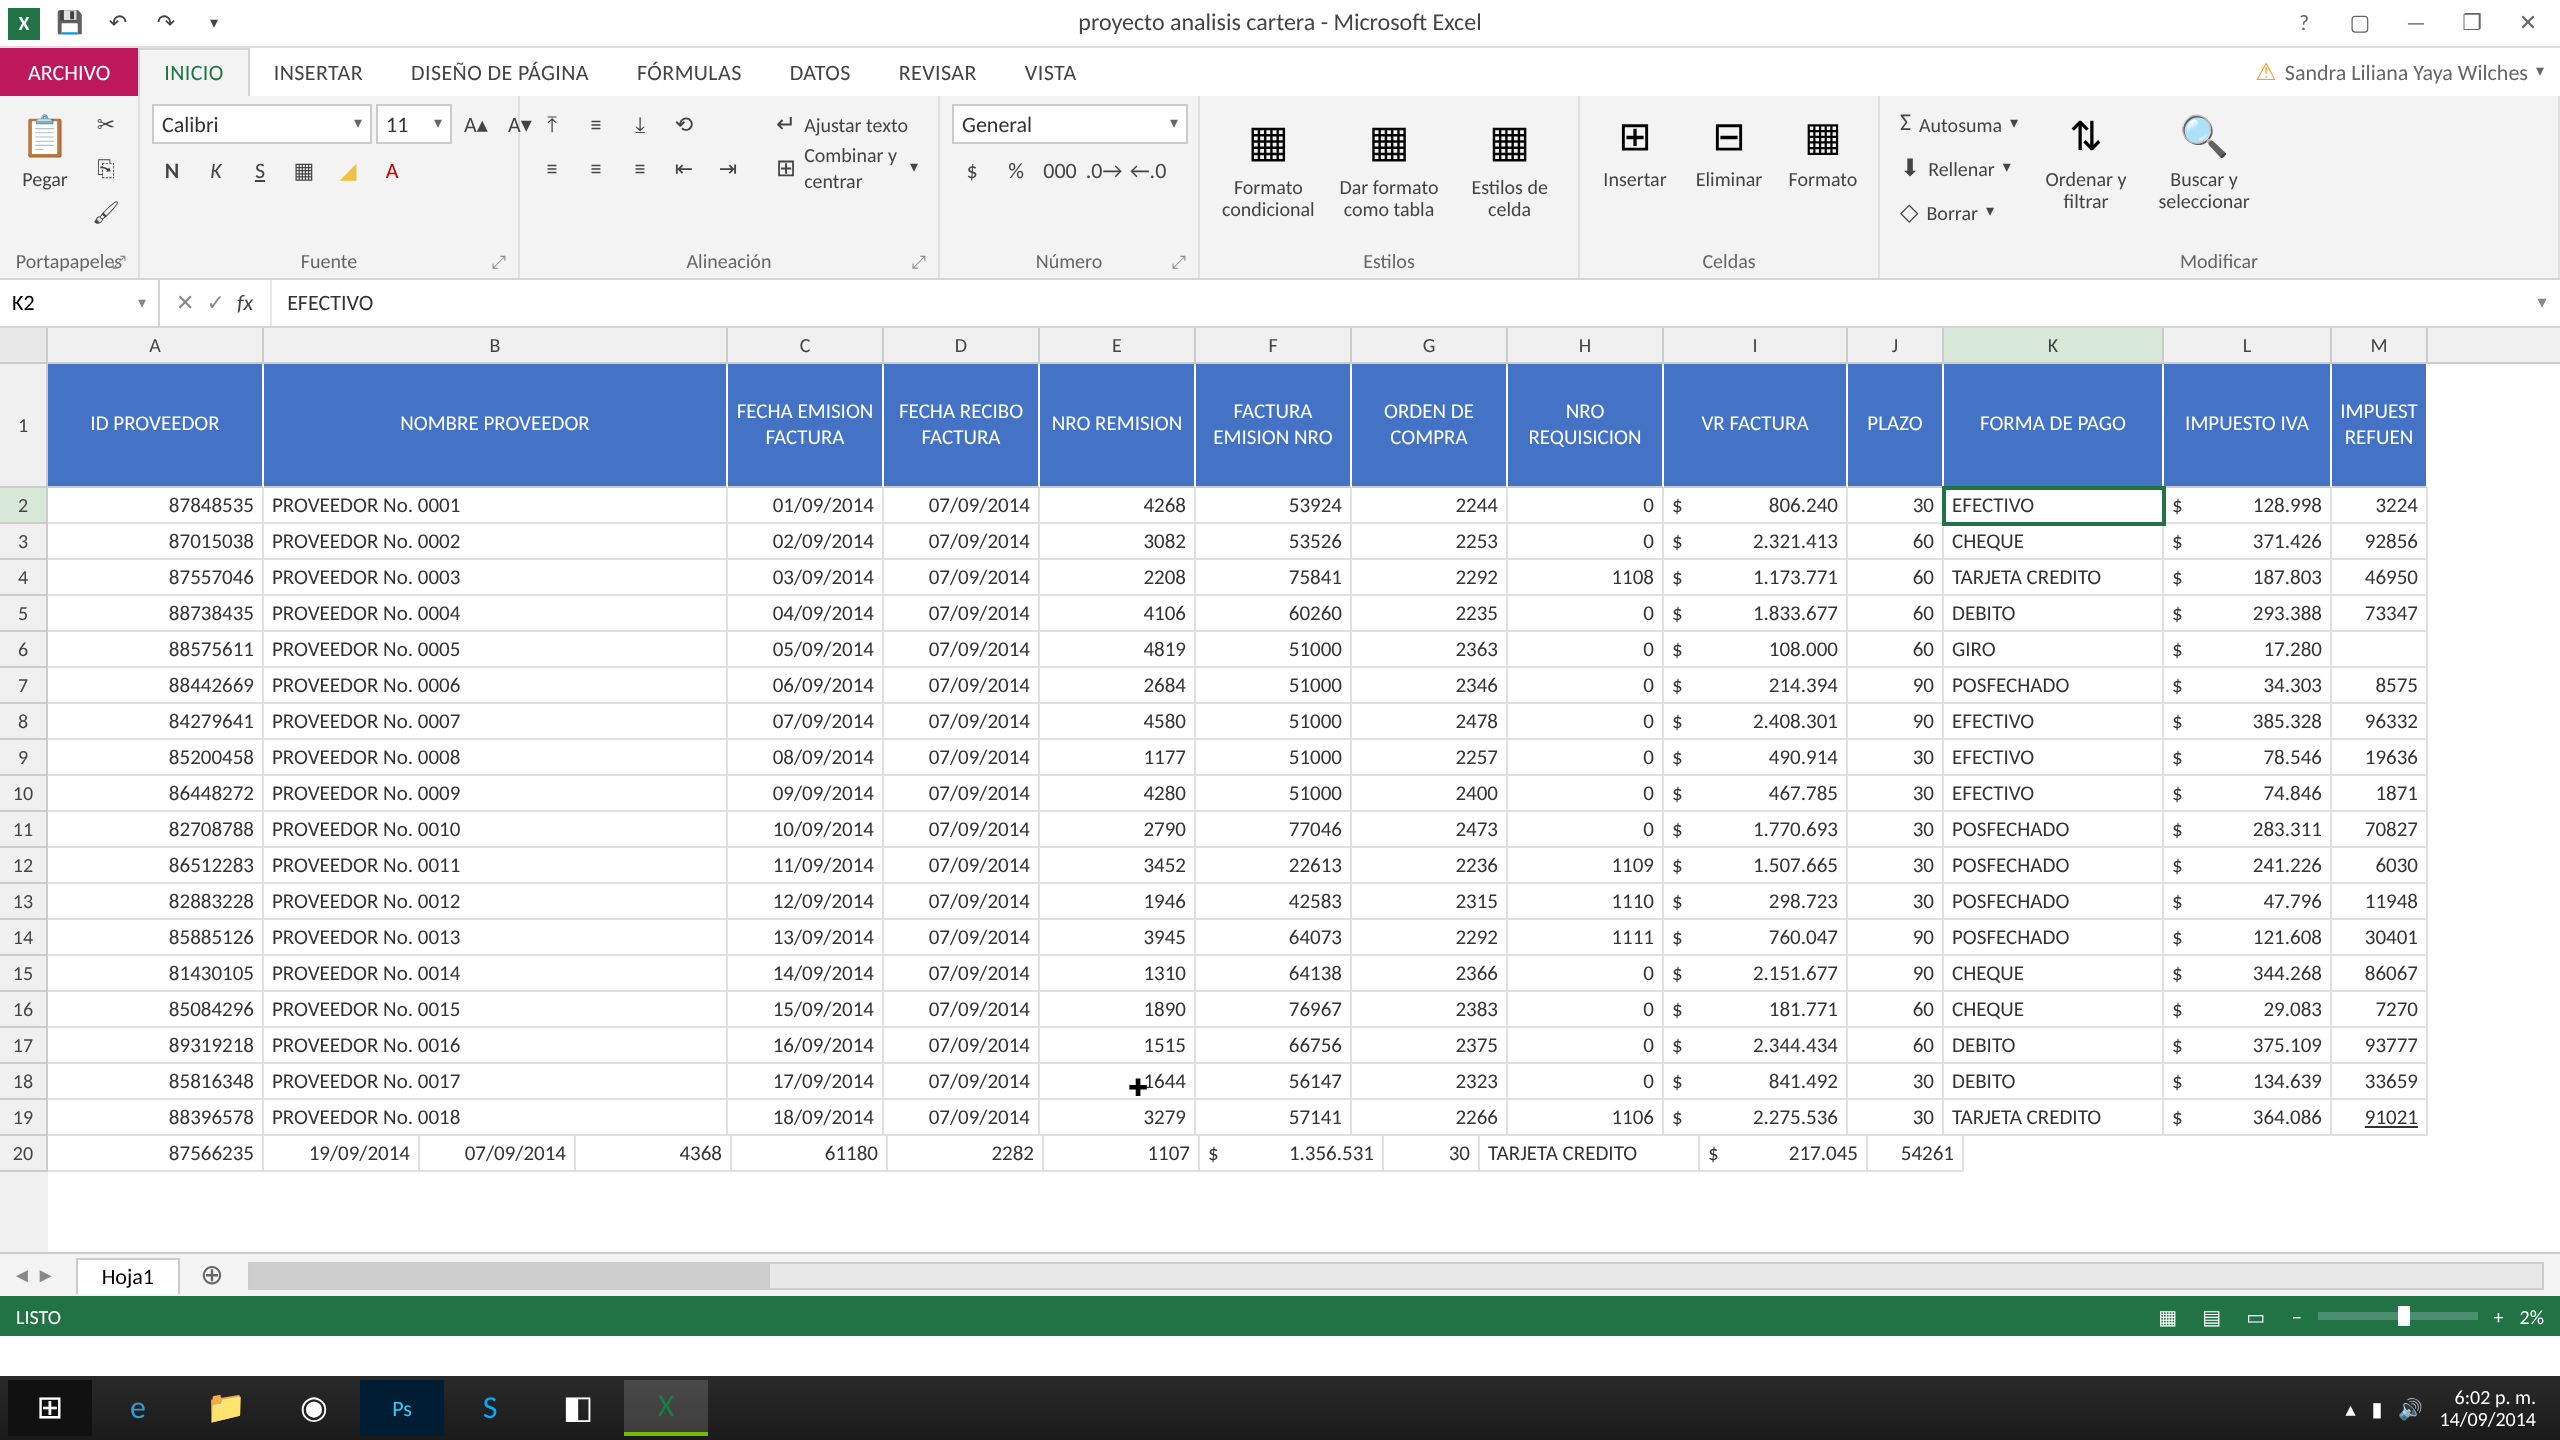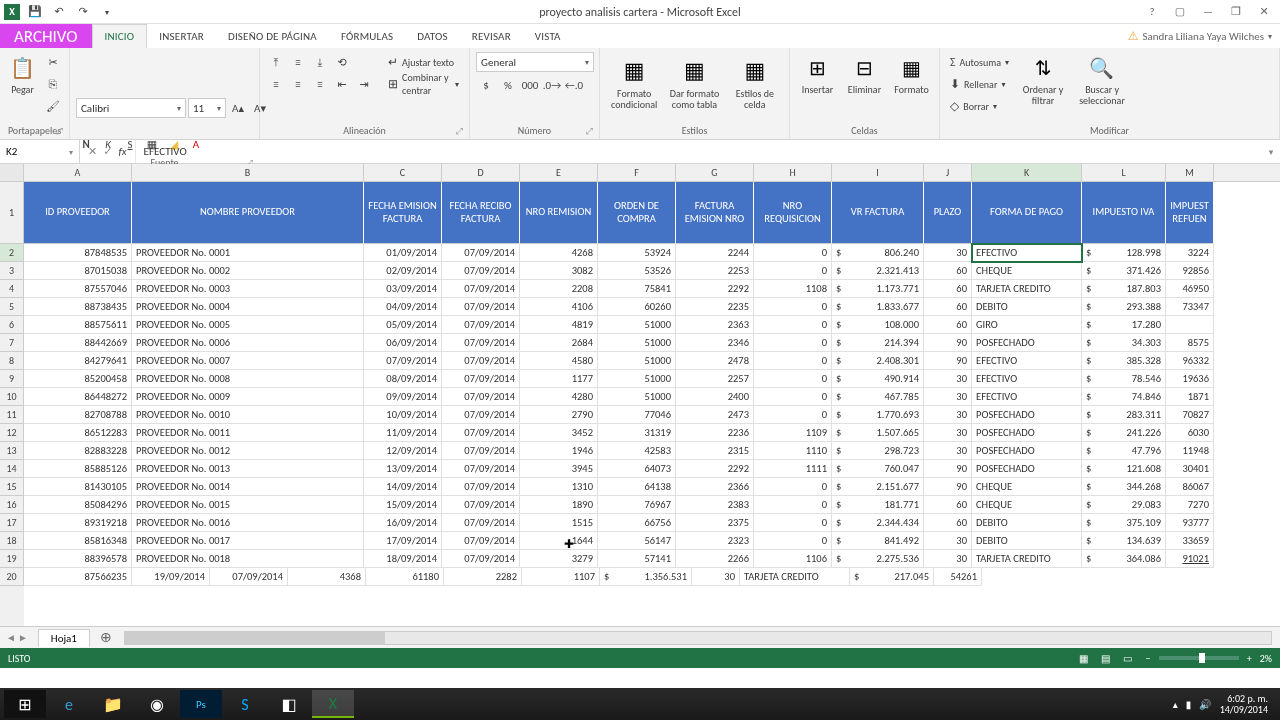--- a/index.html
+++ b/index.html
@@ -9,21 +9,21 @@
 .titlebar { height: 24px; background: #fff; display: flex; align-items: center; position: relative; border-bottom: 1px solid #e1e1e1; }
 .titlebar .qat { display: flex; align-items: center; gap: 6px; padding-left: 4px; }
 .titlebar .excel-icon { width: 16px; height: 16px; background: #217346; color: #fff; display: flex; align-items: center; justify-content: center; font-size: 10px; font-weight: bold; }
 .titlebar .qat-btn { width: 18px; height: 18px; display: flex; align-items: center; justify-content: center; color: #444; cursor: pointer; font-size: 11px; }
 .titlebar .title { position: absolute; left: 50%; transform: translateX(-50%); color: #444; font-size: 12px; }
 .titlebar .win-controls { position: absolute; right: 4px; display: flex; gap: 4px; }
 .titlebar .win-btn { width: 24px; height: 18px; display: flex; align-items: center; justify-content: center; color: #666; cursor: pointer; font-size: 11px; }
 
 
 .ribbon-tabs { height: 24px; display: flex; align-items: stretch; background: #fff; }
-.ribbon-tabs .file-tab { background: #d946ef; color: #fff; padding: 0 14px; display: flex; align-items: center; cursor: pointer; font-size: 17px; }
+.ribbon-tabs .file-tab { background: #be185d; color: #fff; padding: 0 14px; display: flex; align-items: center; cursor: pointer; font-size: 11px; }
 .ribbon-tabs .tab { padding: 0 12px; display: flex; align-items: center; cursor: pointer; color: #444; font-size: 11px; text-transform: uppercase; letter-spacing: 0.2px; }
 .ribbon-tabs .tab.active { border: 1px solid #d4d4d4; border-bottom: none; background: #f3f3f3; color: #217346; }
 .ribbon-tabs .user { margin-left: auto; display: flex; align-items: center; gap: 4px; padding-right: 8px; color: #666; font-size: 11px; }
 .ribbon-tabs .user .warn { color: #f0a030; font-size: 12px; }
 
 
 .ribbon { height: 92px; background: #f3f3f3; border-bottom: 1px solid #d4d4d4; display: flex; }
 .ribbon-group { border-right: 1px solid #e0e0e0; padding: 4px 6px 2px; display: flex; flex-direction: column; justify-content: space-between; }
 .ribbon-group .label { text-align: center; font-size: 10px; color: #666; margin-top: 2px; position: relative; }
 .ribbon-group .label .dlg { position: absolute; right: 0; bottom: 0; font-size: 9px; color: #888; cursor: pointer; }
@@ -148,21 +148,21 @@
       <div class="stack">
         <div class="small-btn">✂</div>
         <div class="small-btn">⎘</div>
         <div class="small-btn">🖌</div>
       </div>
     </div>
     <div class="label"><span>Portapapeles</span><span class="dlg">⤢</span></div>
   </div>
 
   <div class="ribbon-group" style="width:190px;">
-    <div class="rg-body stack" style="gap:16px;margin-top:46px;">
+    <div class="rg-body stack" style="gap:3px;">
       <div class="small-row">
         <div class="combo" style="width:110px;">
             <span>Calibri</span>
             <span class="arrow">▾</span>
           </div>
         <div class="combo" style="width:38px;">
             <span>11</span>
             <span class="arrow">▾</span>
           </div>
         <div class="small-btn">A▴</div>
@@ -359,22 +359,22 @@
         <div class="row-h">19</div>
         <div class="row-h">20</div>
       </div>
     <div class="cells" id="cells">
         <div class="data-header-row">
           <div class="dh-cell" style="width: 108px;">ID PROVEEDOR</div>
           <div class="dh-cell" style="width: 232px;">NOMBRE PROVEEDOR</div>
           <div class="dh-cell" style="width: 78px;">FECHA EMISION FACTURA</div>
           <div class="dh-cell" style="width: 78px;">FECHA RECIBO FACTURA</div>
           <div class="dh-cell" style="width: 78px;">NRO REMISION</div>
+          <div class="dh-cell" style="width: 78px;">FACTURA EMISION NRO</div>
           <div class="dh-cell" style="width: 78px;">ORDEN DE COMPRA</div>
-          <div class="dh-cell" style="width: 78px;">FACTURA EMISION NRO</div>
           <div class="dh-cell" style="width: 78px;">NRO REQUISICION</div>
           <div class="dh-cell" style="width: 92px;">VR FACTURA</div>
           <div class="dh-cell" style="width: 48px;">PLAZO</div>
           <div class="dh-cell" style="width: 110px;">FORMA DE PAGO</div>
           <div class="dh-cell" style="width: 84px;">IMPUESTO IVA</div>
           <div class="dh-cell" style="width: 48px;">IMPUEST REFUEN</div>
         </div>
         <div class="data-row">
           <div class="d-cell r" style="width: 108px;">87848535</div>
           <div class="d-cell l" style="width: 232px;">PROVEEDOR No. 0001</div>
@@ -584,21 +584,21 @@
             <span>283.311</span>
           </div>
           <div class="d-cell r" style="width: 48px;">70827</div>
         </div>
         <div class="data-row">
           <div class="d-cell r" style="width: 108px;">86512283</div>
           <div class="d-cell l" style="width: 232px;">PROVEEDOR No. 0011</div>
           <div class="d-cell r" style="width: 78px;">11/09/2014</div>
           <div class="d-cell r" style="width: 78px;">07/09/2014</div>
           <div class="d-cell r" style="width: 78px;">3452</div>
-          <div class="d-cell r" style="width: 78px;">31319</div>
+          <div class="d-cell r" style="width: 78px;">22613</div>
           <div class="d-cell r" style="width: 78px;">2236</div>
           <div class="d-cell r" style="width: 78px;">1109</div>
           <div class="d-cell r" style="width: 92px;">
             <span class="cur">$</span>
             <span>1.507.665</span>
           </div>
           <div class="d-cell r" style="width: 48px;">30</div>
           <div class="d-cell l" style="width: 110px;">POSFECHADO</div>
           <div class="d-cell r" style="width: 84px;">
             <span class="cur">$</span>

